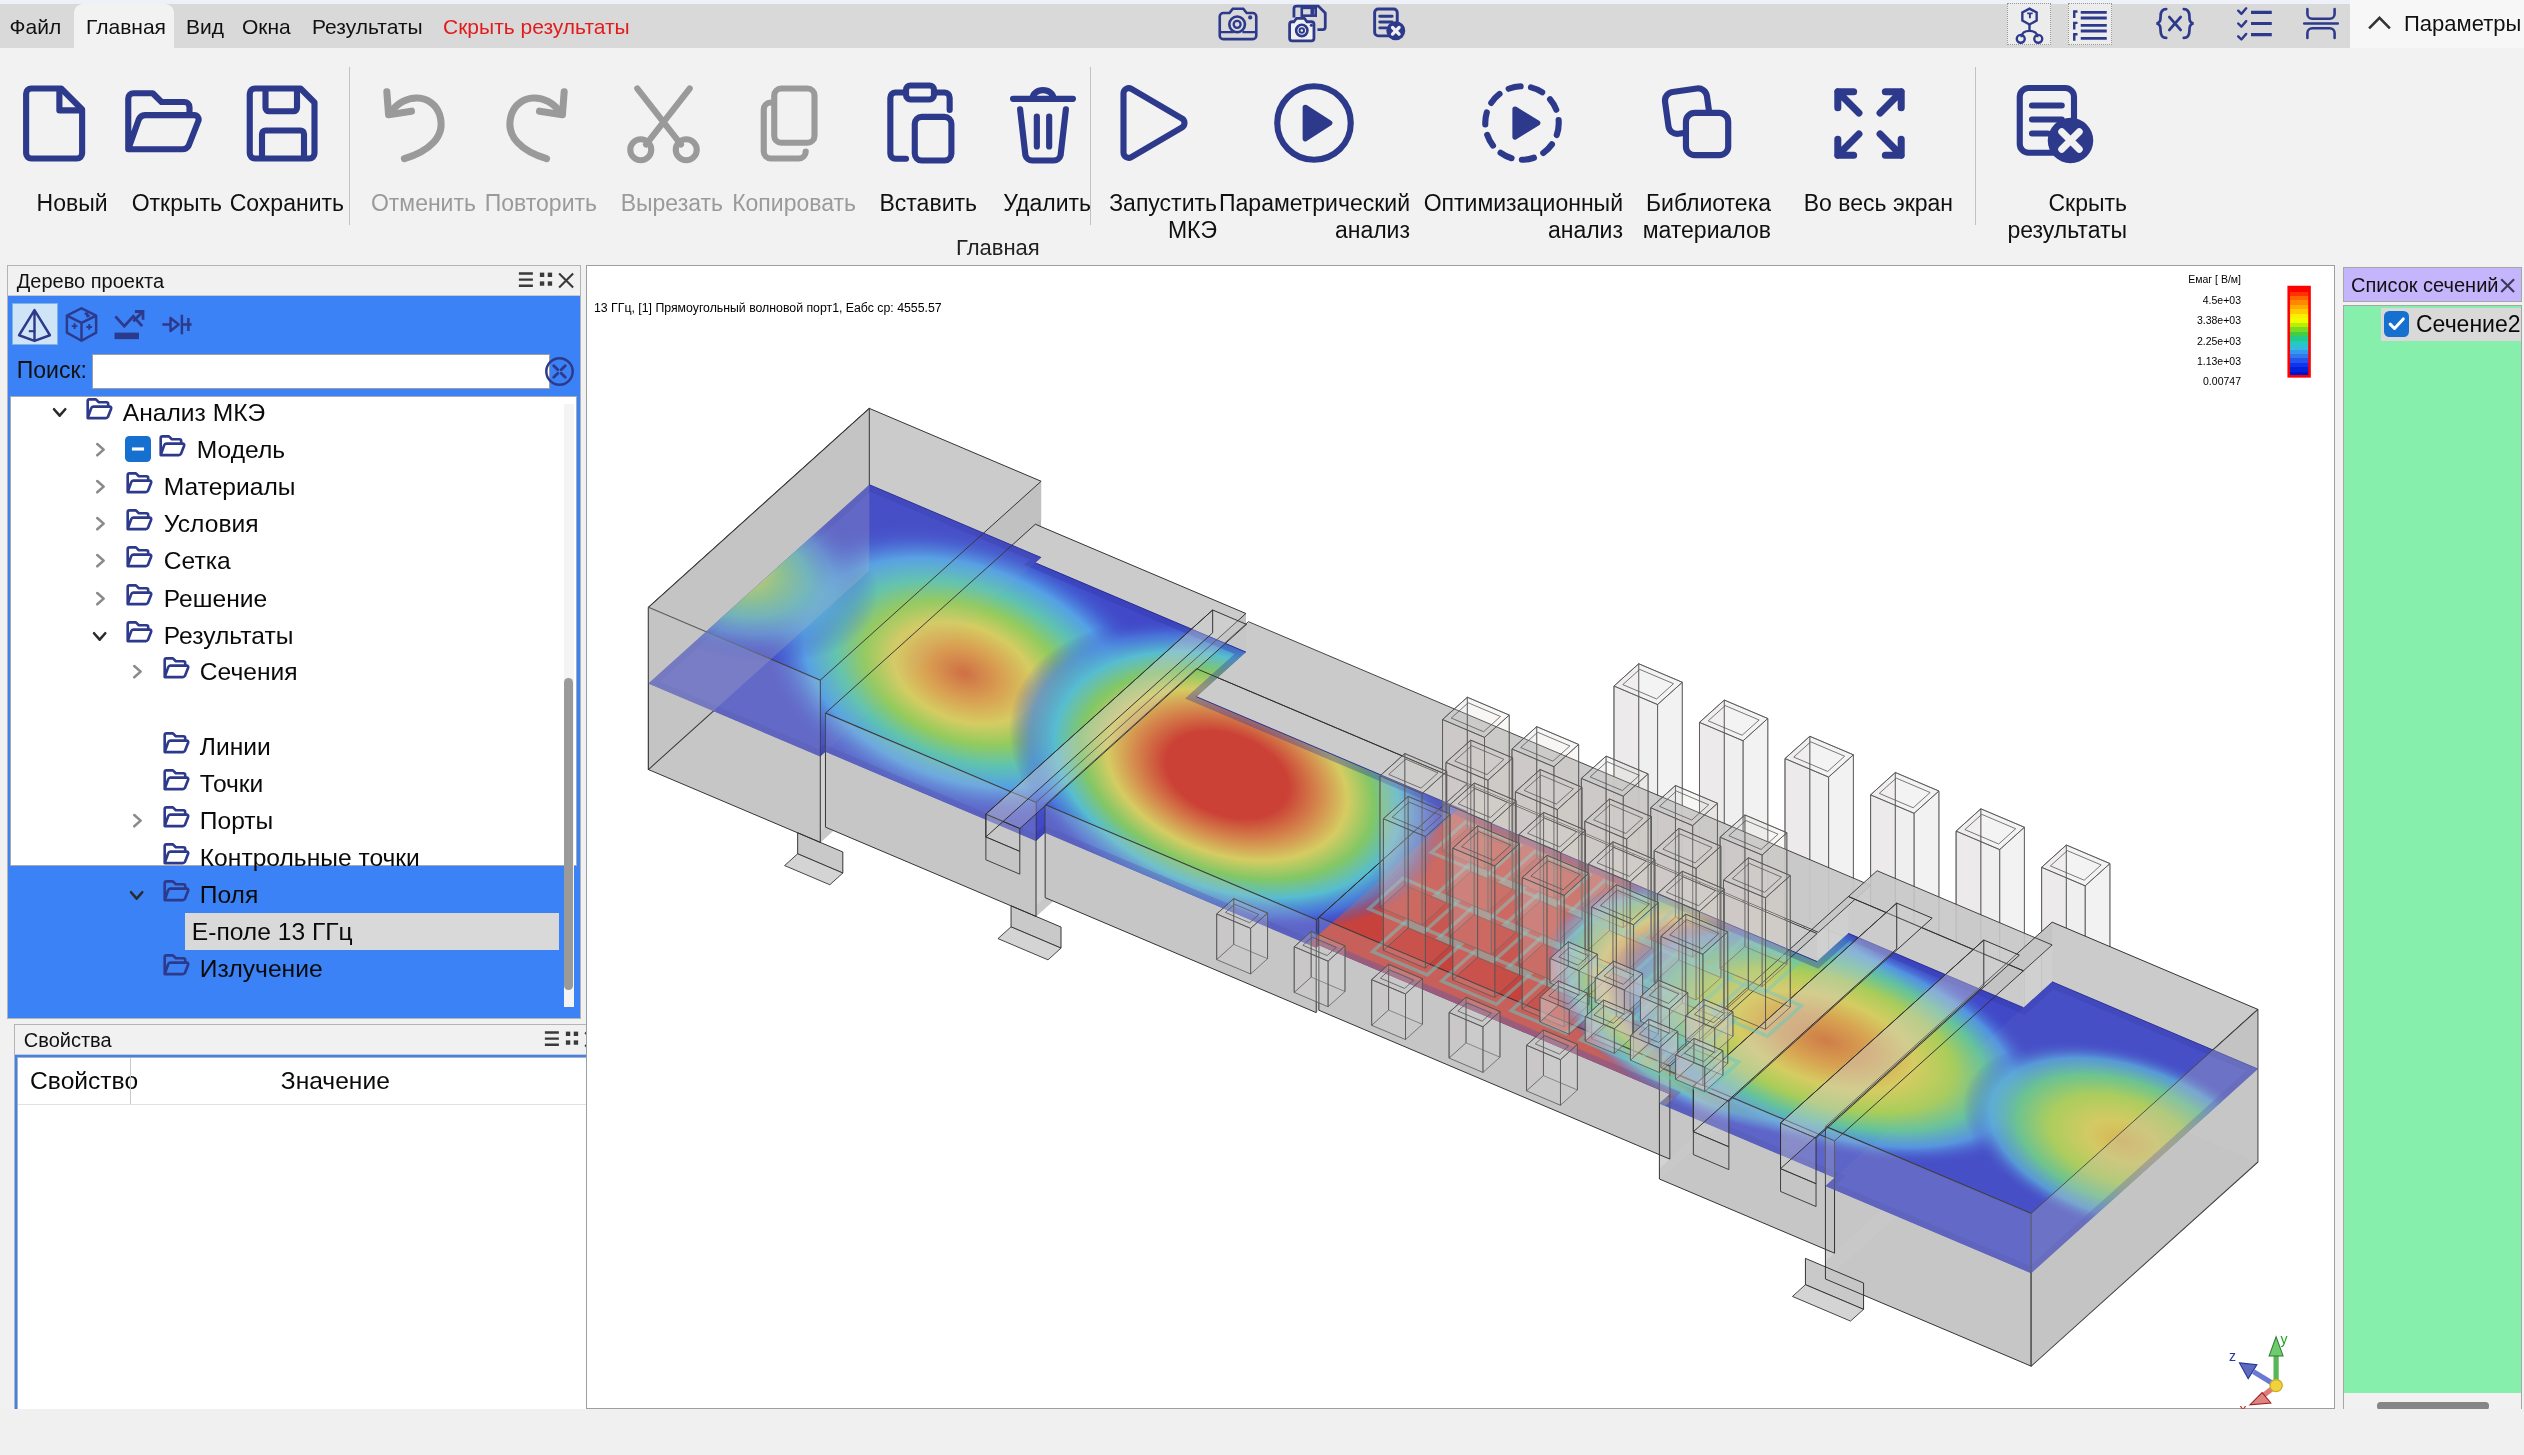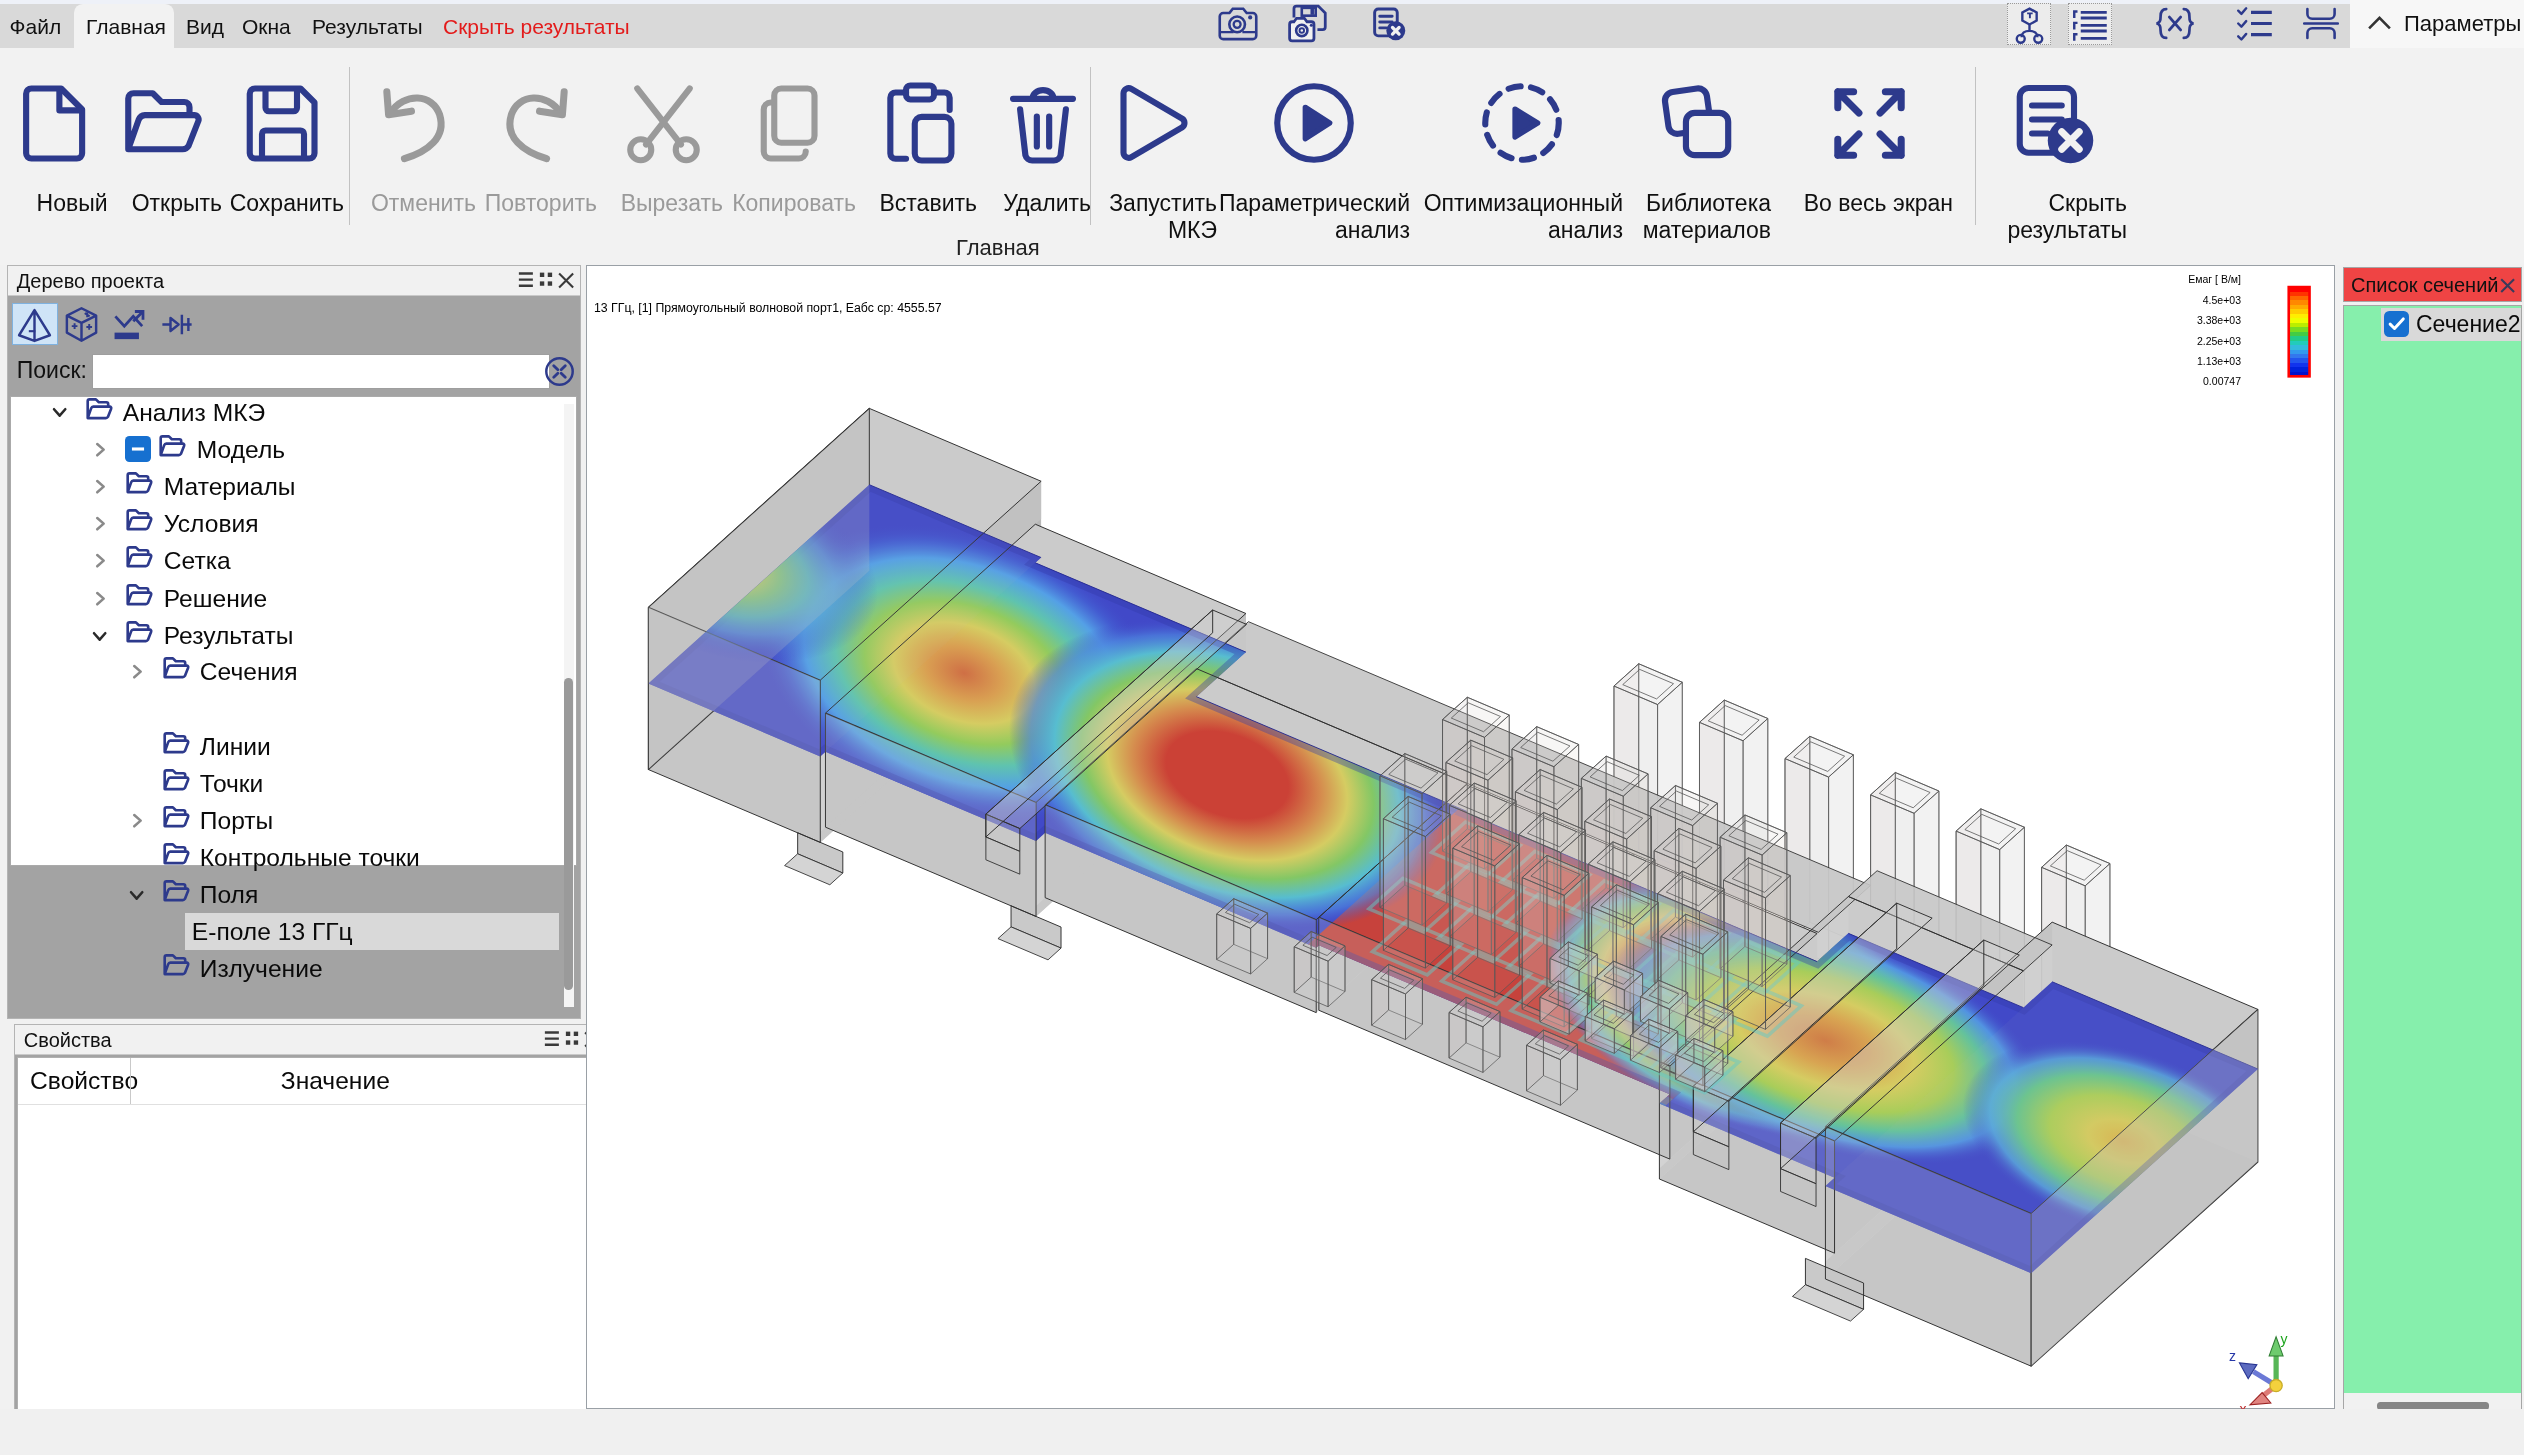--- a/index.html
+++ b/index.html
@@ -5,21 +5,21 @@
 .menubar{position:absolute;left:0;top:0;width:2525px;height:48px;background:#d9d9d9;}
 .menubar:before{content:"";position:absolute;left:0;top:0;width:2525px;height:3.5px;background:#eef1f8;}
 .mitem{position:absolute;top:0;height:45px;margin-top:3.5px;line-height:45px;font-size:21px;color:#111;}
 .mactive{background:#f2f2f2;}
 .toolbar{position:absolute;left:0;top:48px;width:2525px;height:217px;background:#f2f2f2;}
 .tbtn{position:absolute;top:8.8px;text-align:right;color:#101010;font-size:23px;line-height:27px;}
 .tbtn .ic{display:flex;height:133px;align-items:center;justify-content:center;}
 .tbtn.dis{color:#9a9a9a;}
 .tsep{position:absolute;top:19.3px;width:0.9px;height:158px;background:#c2c2c2;}
 .tgroup{position:absolute;font-size:22px;color:#222;}
-.panel{position:absolute;background:#a3a3a3;border:0.9px solid #b4b4b4;}
+.panel{position:absolute;background:#3b82f6;border:0.9px solid #b4b4b4;}
 .phdr{position:absolute;left:0;top:0;right:0;height:29px;background:#f1f1f1;border-bottom:0.9px solid #c9c9c9;}
 .phdr .t{position:absolute;left:8.8px;top:3.5px;font-size:20px;color:#111;}
 .phdr .ics{position:absolute;right:5.3px;top:4.4px;}
 .viewport{position:absolute;left:586px;top:265px;width:1749px;height:1144px;background:#ffffff;border:0.9px solid #9aa0a6;box-sizing:border-box;}
 .vtext{position:absolute;left:7px;top:35px;font-size:12.3px;color:#000;}
 .statusbar{position:absolute;left:0;top:1409px;width:2525px;height:46px;background:#f0f0f0;}
 .treerow{position:absolute;left:0;height:37px;width:100%;}
 .trlab{font-size:24.6px;color:#0a0a0a;}
 </style></head>
 <body>
@@ -898,21 +898,21 @@
         <text x="67" y="26" font-size="16" fill="#1da51d" font-family="Liberation Sans">y</text>
         <line x1="62" y1="74" x2="36" y2="58" stroke="#6b79d6" stroke-width="6"></line>
         <polygon points="20,48 40,50 30,66" fill="#5c6bc0" stroke="#283593" stroke-width="1.2"></polygon>
         <text x="8" y="46" font-size="16" fill="#2637a8" font-family="Liberation Sans">z</text>
         <line x1="62" y1="74" x2="44" y2="88" stroke="#dd7b76" stroke-width="6"></line>
         <polygon points="32,96 46,82 56,94" fill="#e08480" stroke="#9c2222" stroke-width="1.2"></polygon>
         <text x="20" y="106" font-size="16" fill="#c03030" font-family="Liberation Sans">x</text>
         <circle cx="62" cy="74" r="7" fill="#f3d13d" stroke="#c8ad28" stroke-width="1.5"></circle>
       </svg></div>
   </div>
-<div style="position:absolute;left:2343px;top:267px;width:179px;height:35px;background:#ef4444;border:0.9px solid #a6a6a6;box-sizing:border-box">
+<div style="position:absolute;left:2343px;top:267px;width:179px;height:35px;background:#c4b5fd;border:0.9px solid #a6a6a6;box-sizing:border-box">
     <div style="position:absolute;left:7px;top:6.1px;font-size:20px;color:#111">Список сечений</div>
     <svg width="19.3" height="19.3" viewBox="0 0 24 24" style="position:absolute;right:3.5px;top:8px">
       <path d="M4 4 L20 20 M20 4 L4 20" stroke="#3a3a5a" stroke-width="2.6"></path>
     </svg>
   </div>
 <div style="position:absolute;left:2343px;top:305px;width:179px;height:1117px;background:#86efac;border:0.9px solid #a6a6a6;box-sizing:border-box">
     <div style="position:absolute;left:37px;top:1.8px;right:0px;height:33px;background:#d9d9d9"></div>
     <div style="position:absolute;left:40px;top:5.3px;width:25.4px;height:25.4px;background:#1670d0;border-radius:5.3px"><svg width="25.4" height="25.4" viewBox="0 0 29 29">
         <path d="M7 15 l5 5 10 -11" fill="none" stroke="#fff" stroke-width="3.4" stroke-linecap="round" stroke-linejoin="round"></path>
       </svg></div>

